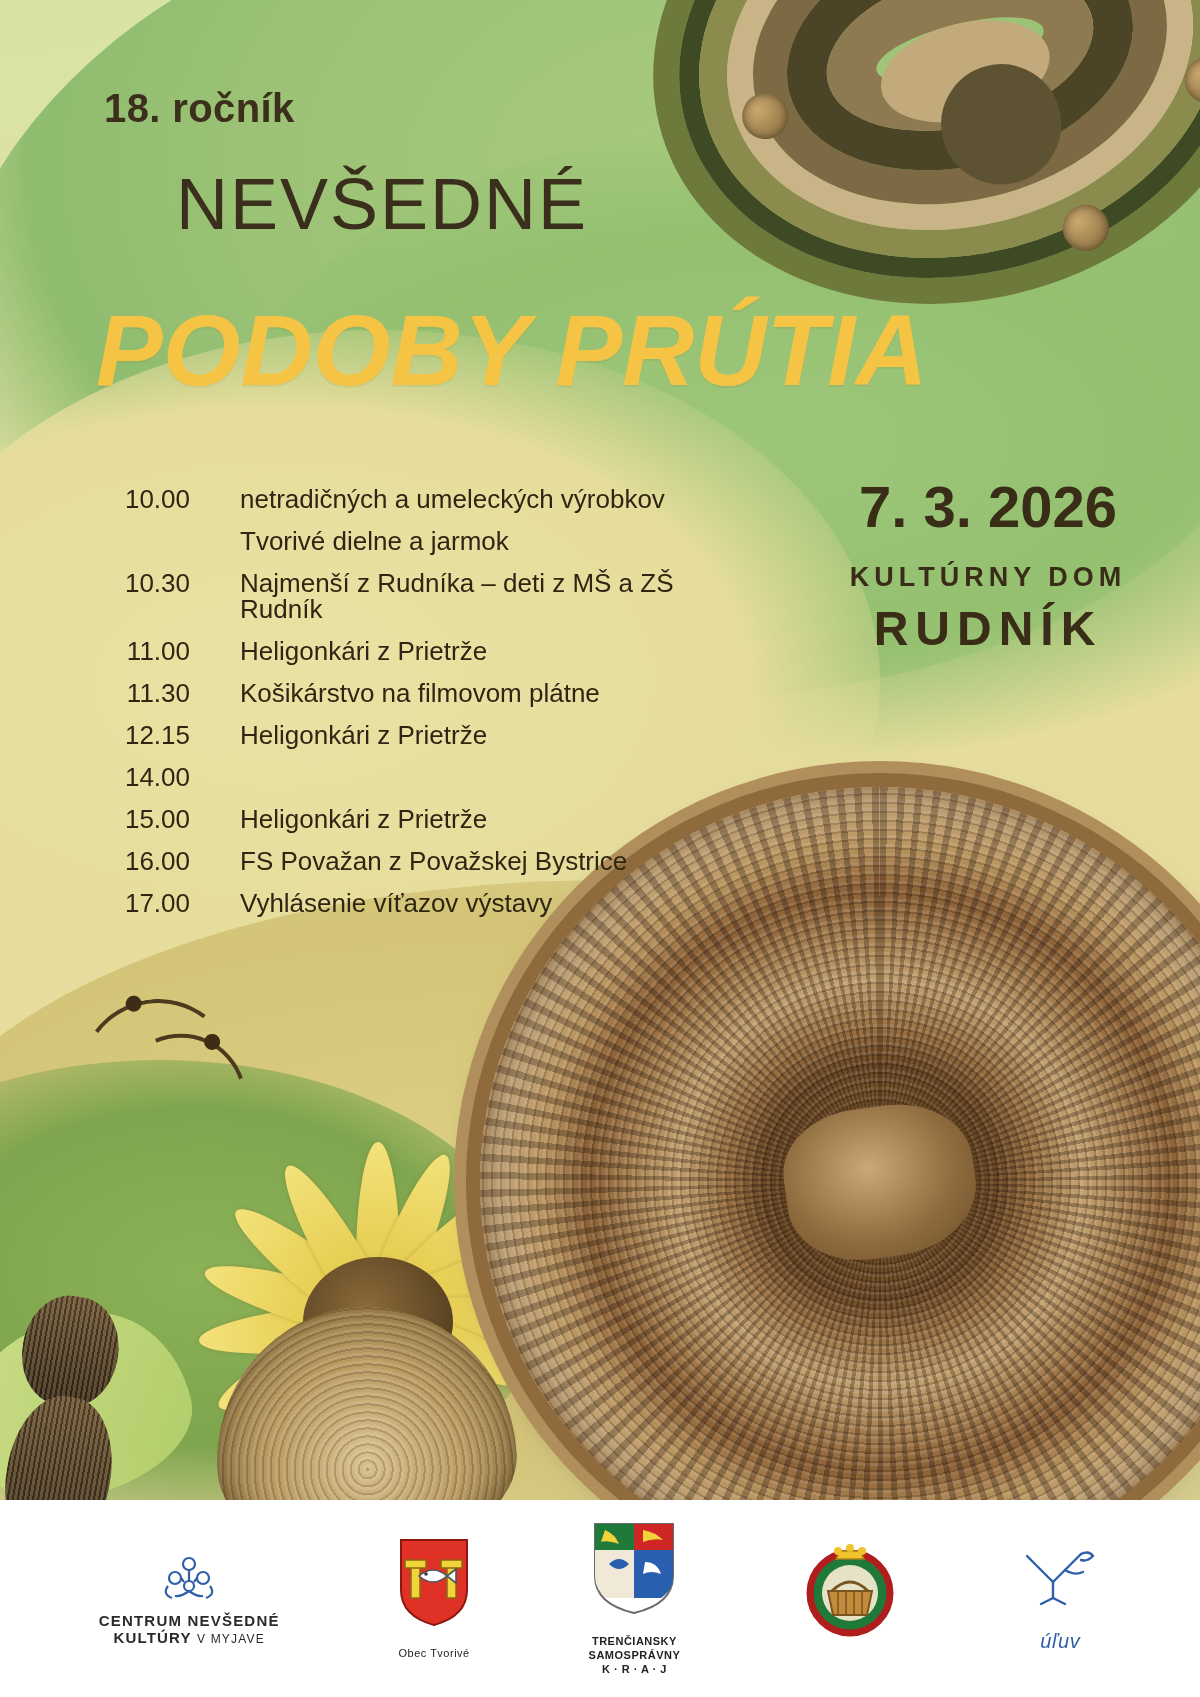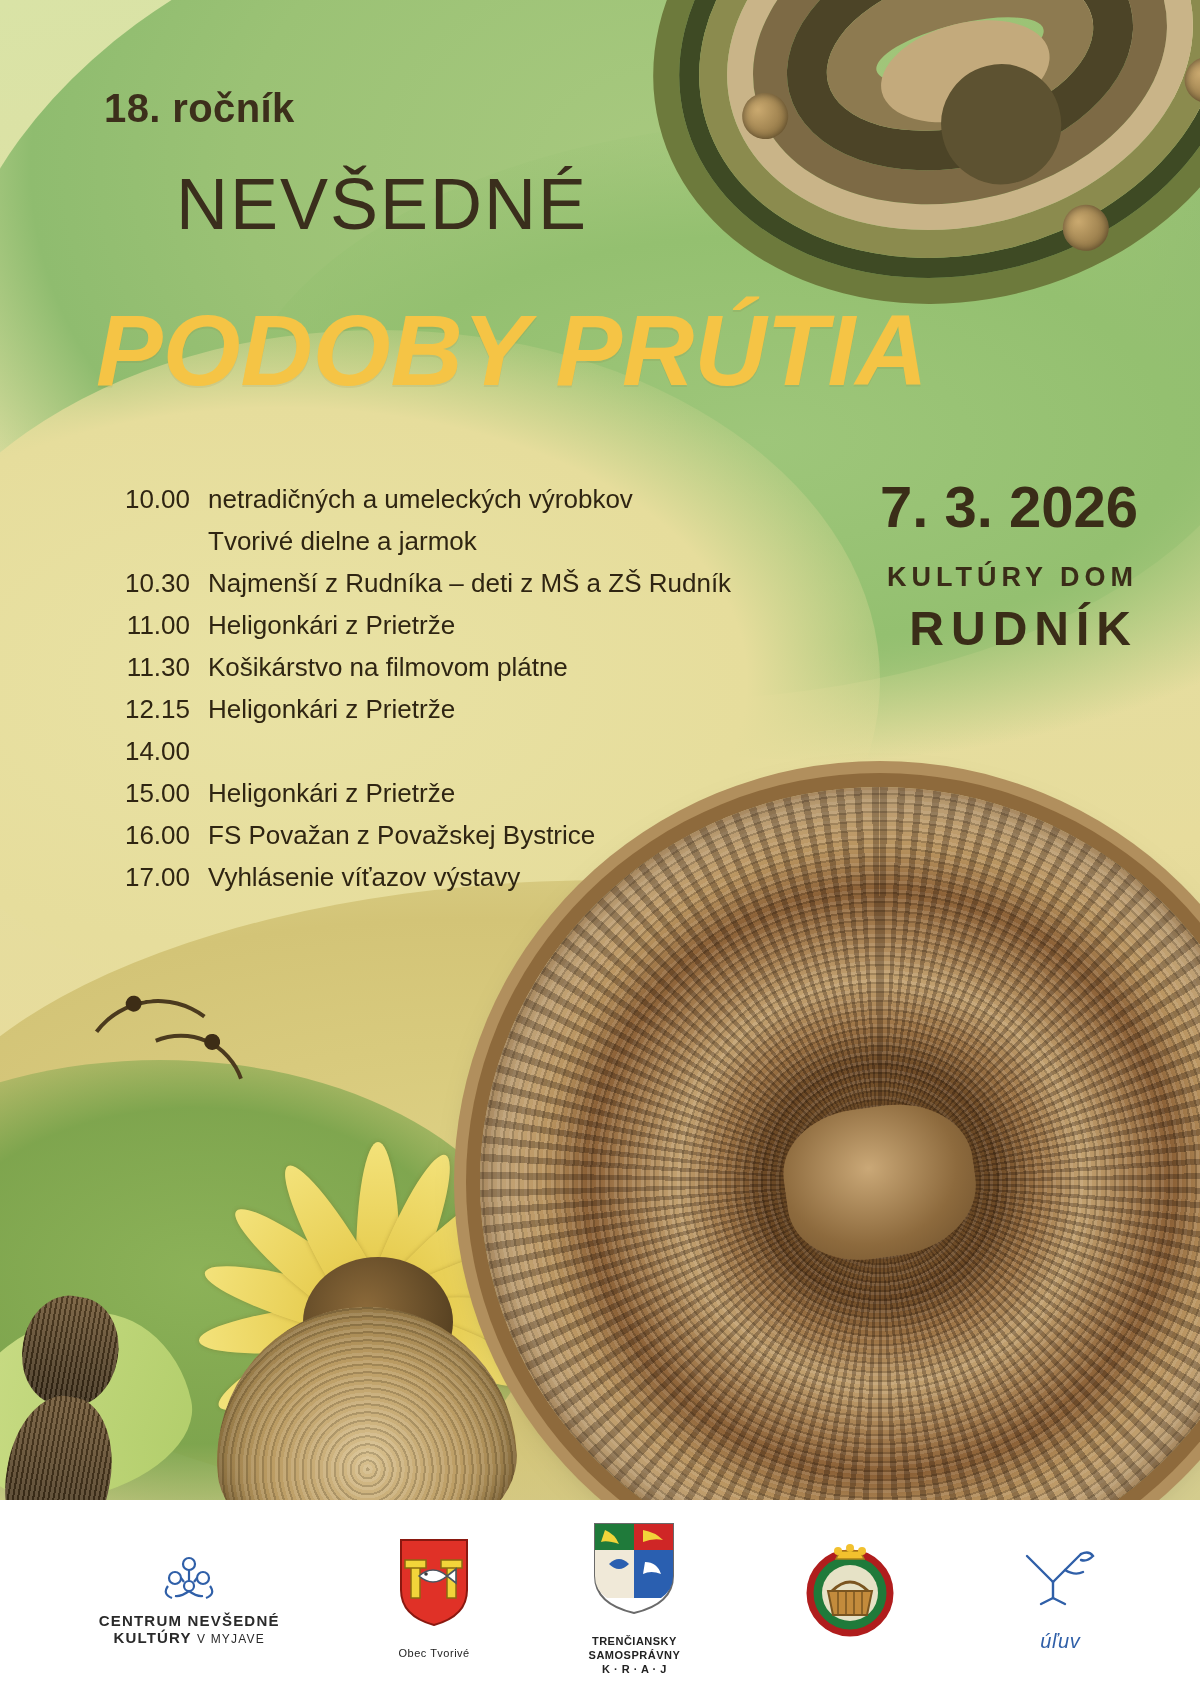--- a/index.html
+++ b/index.html
@@ -284,37 +284,38 @@
     top: 486px;
     width: 640px;
     color: #2f2512;
     font-size: 26px;
     line-height: 1.0;
   }
   .row {
     display: flex;
     align-items: flex-start;
     margin-bottom: 16px;
+    gap: 32px;
   }
   .row .time {
     width: 98px;
     flex: none;
     text-align: right;
     padding-right: 18px;
     font-size: 26px;
   }
   .row .desc { flex: 1; }
   .row .desc .line { display: block; margin-bottom: 16px; }
   .row .desc .line:last-child { margin-bottom: 0; }
 
   .dateblock {
     position: absolute;
     right: 62px;
     top: 478px;
-    text-align: right;
+    text-align: center;
     color: #3a2d18;
     width: 300px;
   }
   .date-main {
     font-size: 58px;
     font-weight: 700;
     letter-spacing: 0px;
     line-height: 1;
   }
   .venue-1 {
@@ -487,21 +488,21 @@
 
     <div class="row">
       <div class="time">17.00</div>
       <div class="desc">Vyhlásenie víťazov výstavy</div>
     </div>
 
   </div>
 
   <div class="dateblock">
     <div class="date-main">7. 3. 2026</div>
-    <div class="venue-1">KULTÚRY DOM</div>
+    <div class="venue-1">KULTÚRNY DOM</div>
     <div class="venue-2">RUDNÍK</div>
   </div>
 
   <div class="footer">
 
     <div class="logo">
       <svg width="62" height="52" viewBox="0 0 62 52">
         <g fill="none" stroke="#2f5fa8" stroke-width="2.2">
           <circle cx="31" cy="12" r="6"></circle>
           <circle cx="17" cy="26" r="6"></circle>

